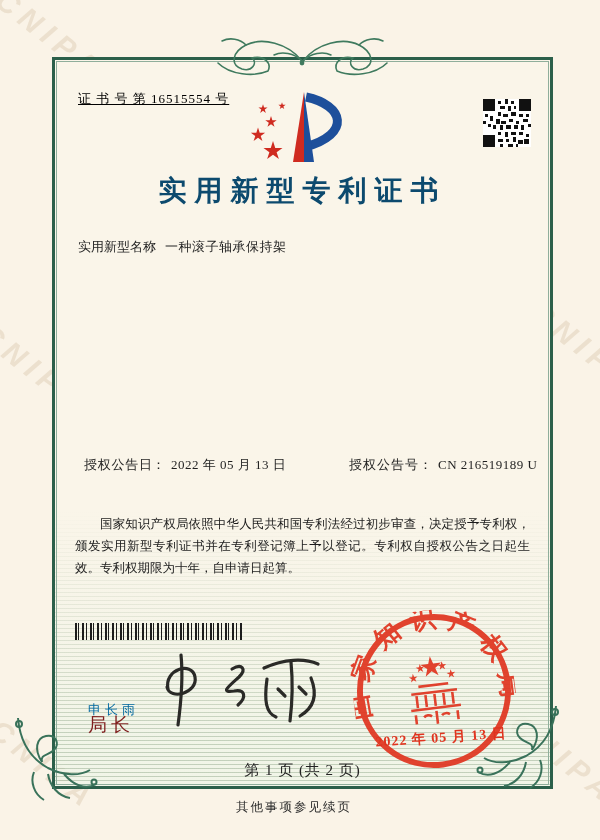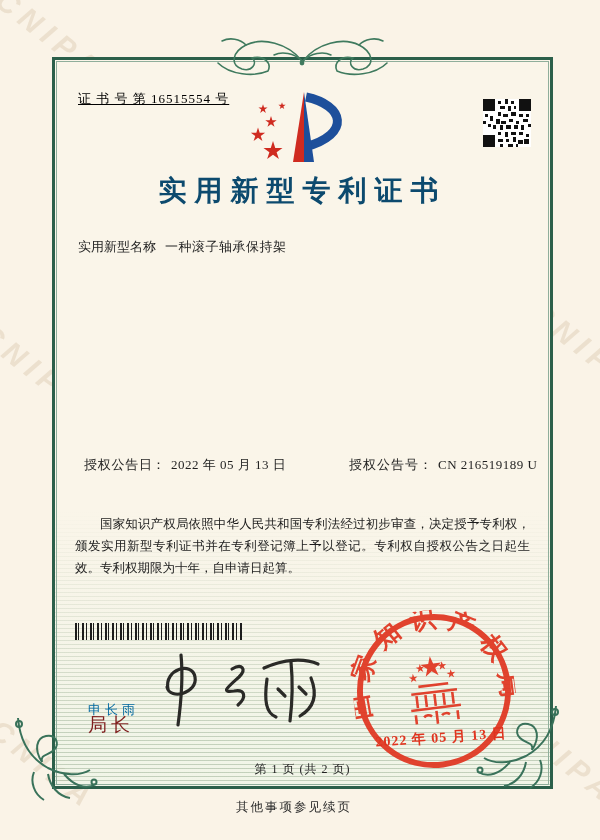--- a/index.html
+++ b/index.html
@@ -51,21 +51,21 @@
   }
   .officer-role { position:absolute; left:88px; top:712px; font-size:19px; letter-spacing:4px; color:#7f1d1d; }
   .officer-name { position:absolute; left:88px; top:701px; font-size:13px; letter-spacing:4px; color:#0369a1; }
   .signature { position:absolute; left:148px; top:645px; }
   .seal { position:absolute; left:353px; top:610px; transform:rotate(-7deg); opacity:0.92; }
   .seal-date {
     position:absolute; left:366px; top:729px; width:150px; text-align:center;
     color:#e0341f; font-size:14px; font-weight:bold; letter-spacing:1px;
     transform:rotate(-4deg); white-space:nowrap;
   }
-  .page-info { position:absolute; left:52px; top:761px; width:501px; text-align:center; font-size:12px; letter-spacing:1px; color:#222; }
+  .page-info { position:absolute; left:52px; top:761px; width:501px; text-align:center; font-size:15px; letter-spacing:1px; color:#222; }
   .note { position:absolute; left:0; top:799px; width:588px; text-align:center; font-size:12.5px; letter-spacing:2px; color:#2a2a2a; }
   .logo { position:absolute; left:238px; top:84px; }
   .qr { position:absolute; left:483px; top:99px; }
   .orn { position:absolute; pointer-events:none; }
 </style>
 </head>
 <body>
 
 <div class="page">
 

